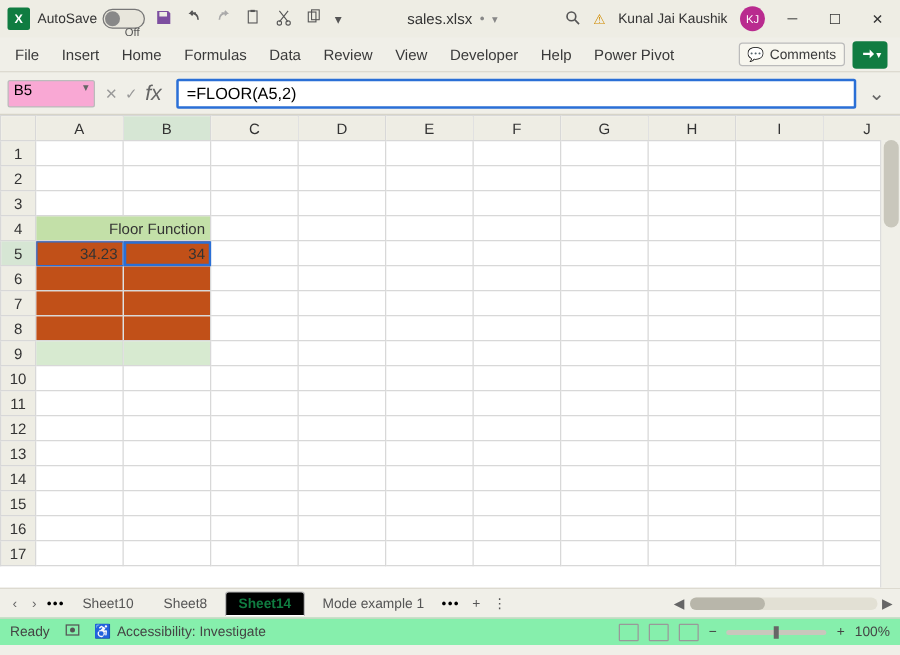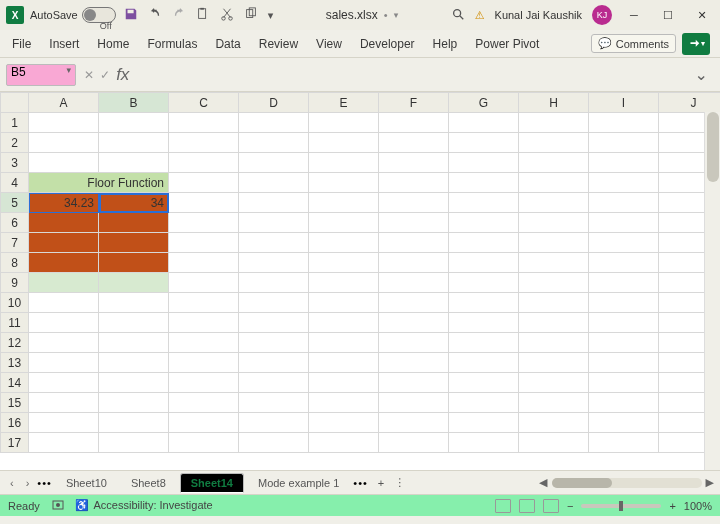--- a/index.html
+++ b/index.html
@@ -148,20 +148,23 @@
 <div class="fx-row">
   <div class="name-box">
     <span>B5</span>
     <span class="dd">▾</span>
   </div>
   <div class="fx-btns">
     <span>✕</span>
     <span>✓</span>
     <span class="fx-label">fx</span>
   </div>
+  <div class="formula-box">
+    <span>=FLOOR(A5,2)</span>
+  </div>
   <span class="expand">⌄</span>
 </div>
 
 <div class="sheet-area">
   <div class="grid">
     <table class="sheet">
       <colgroup>
         <col style="width:28px">
           <col class="colA">
           <col class="colB">

